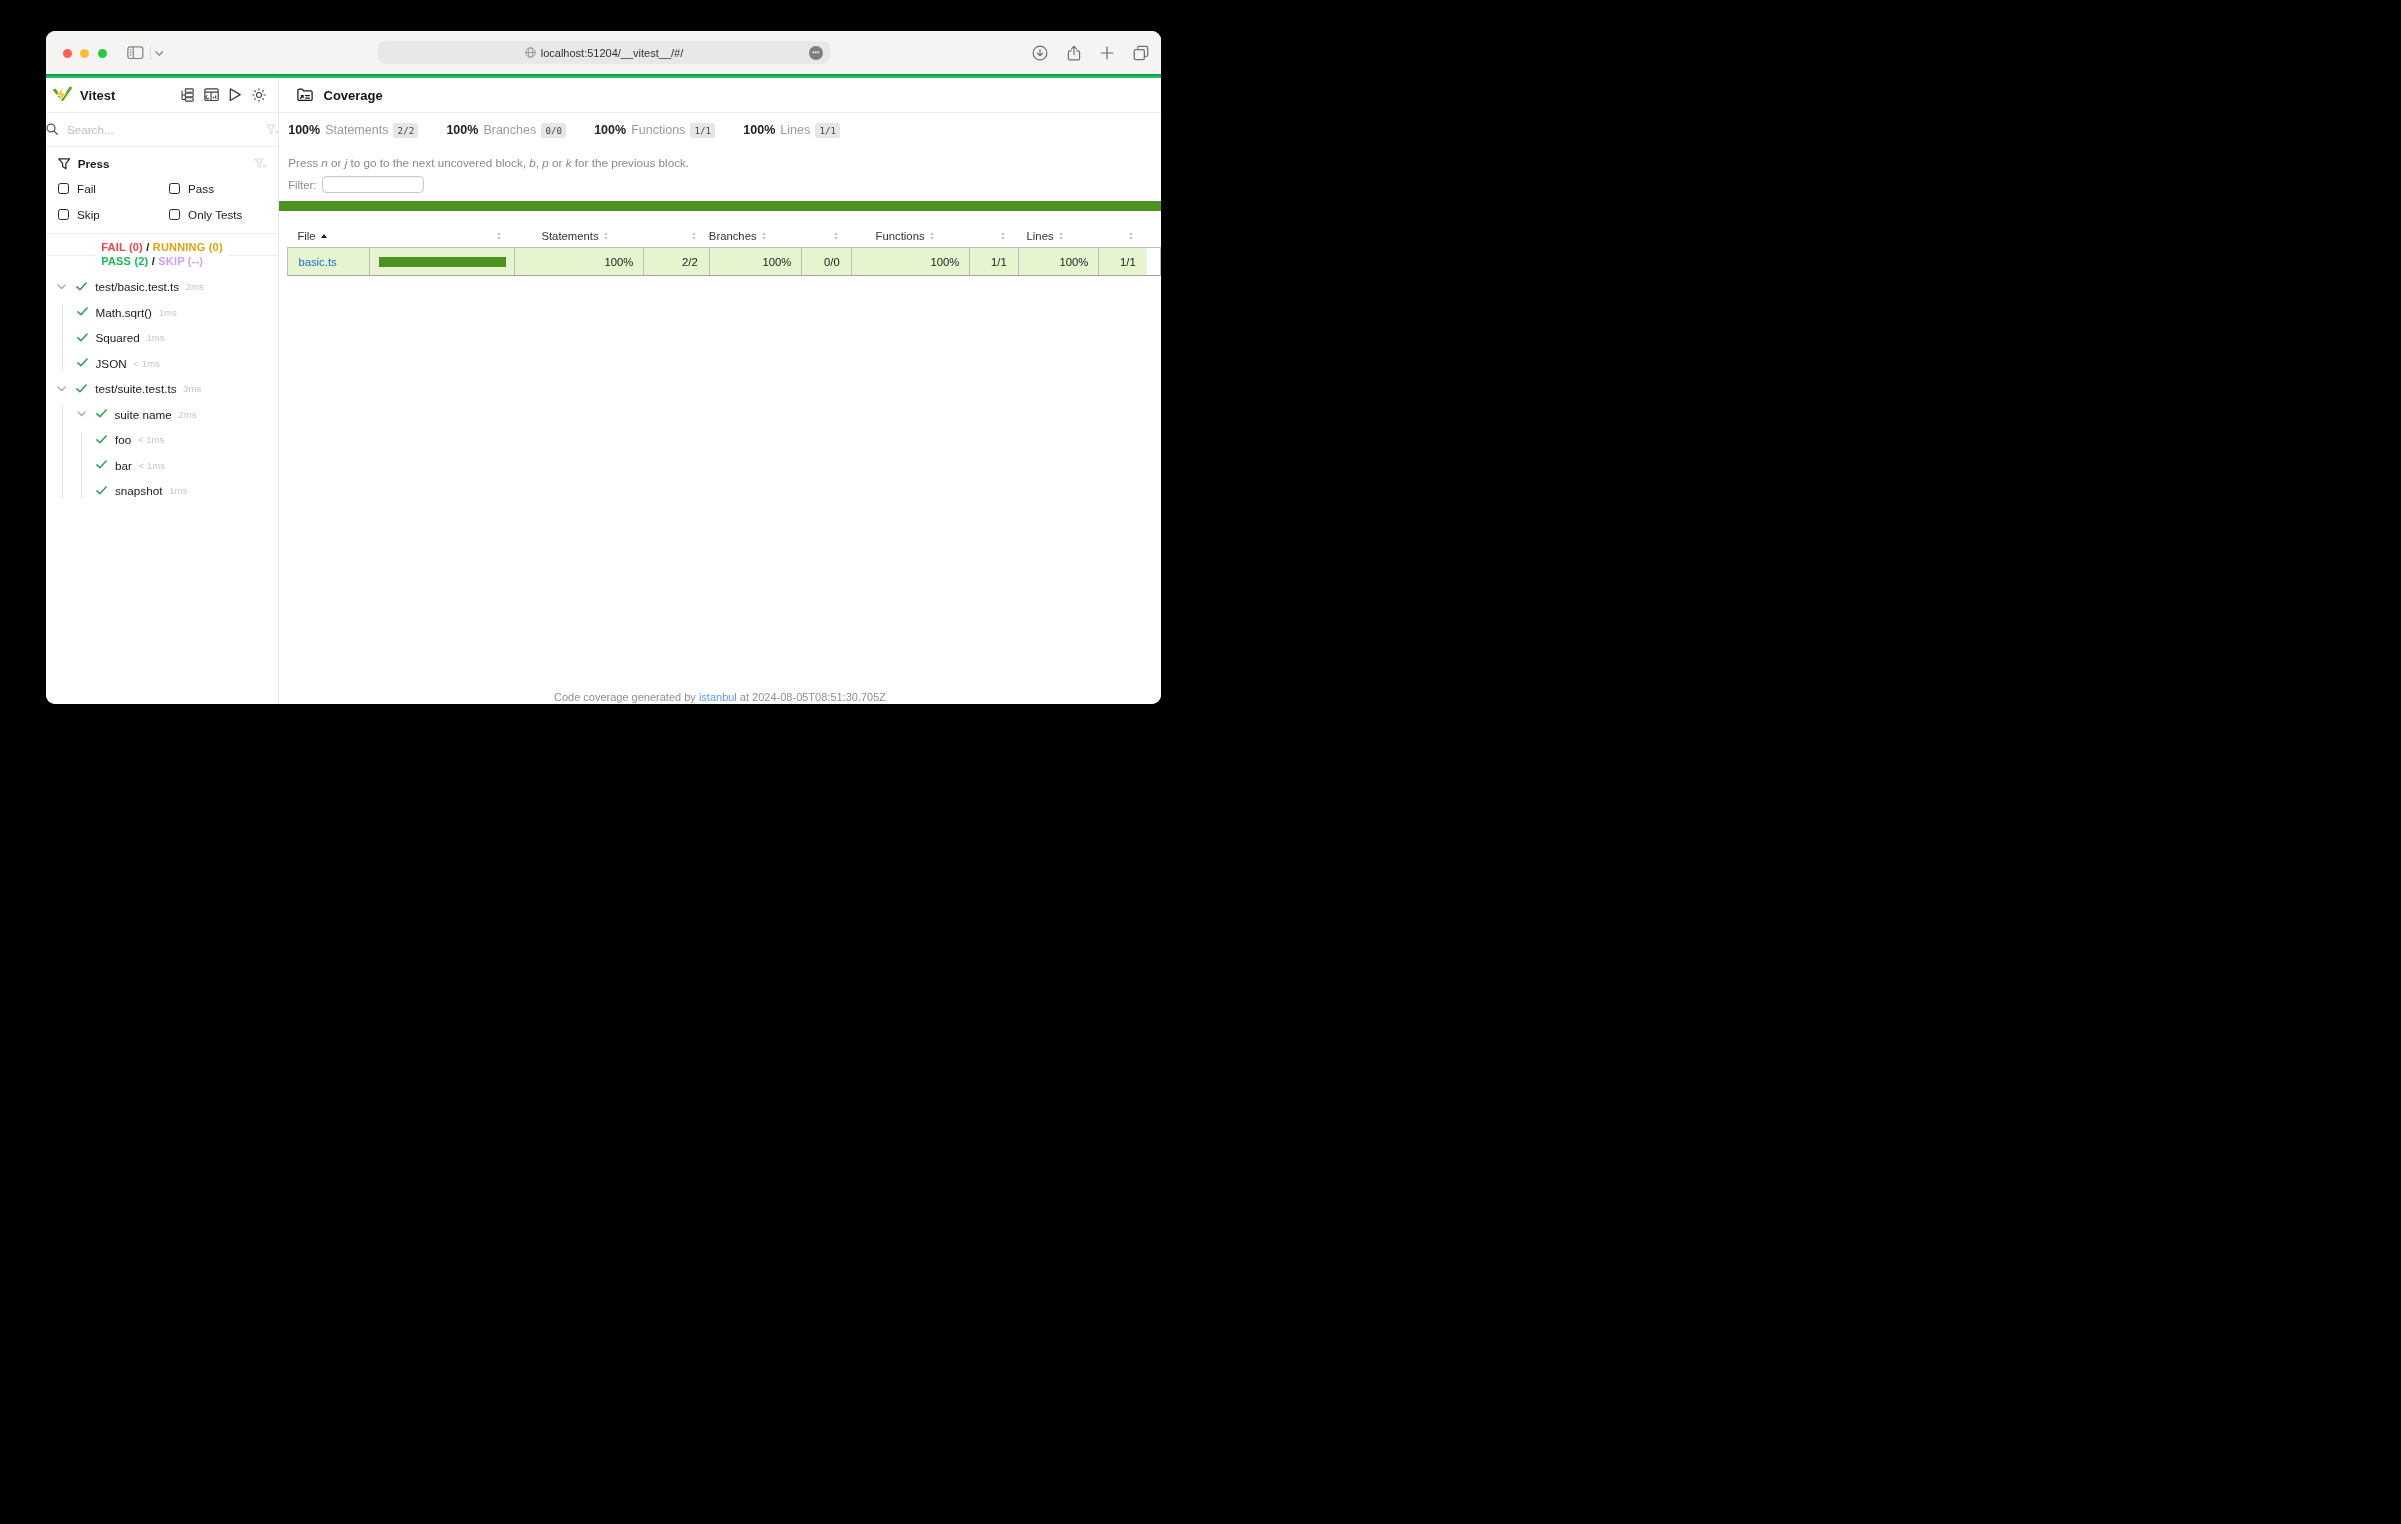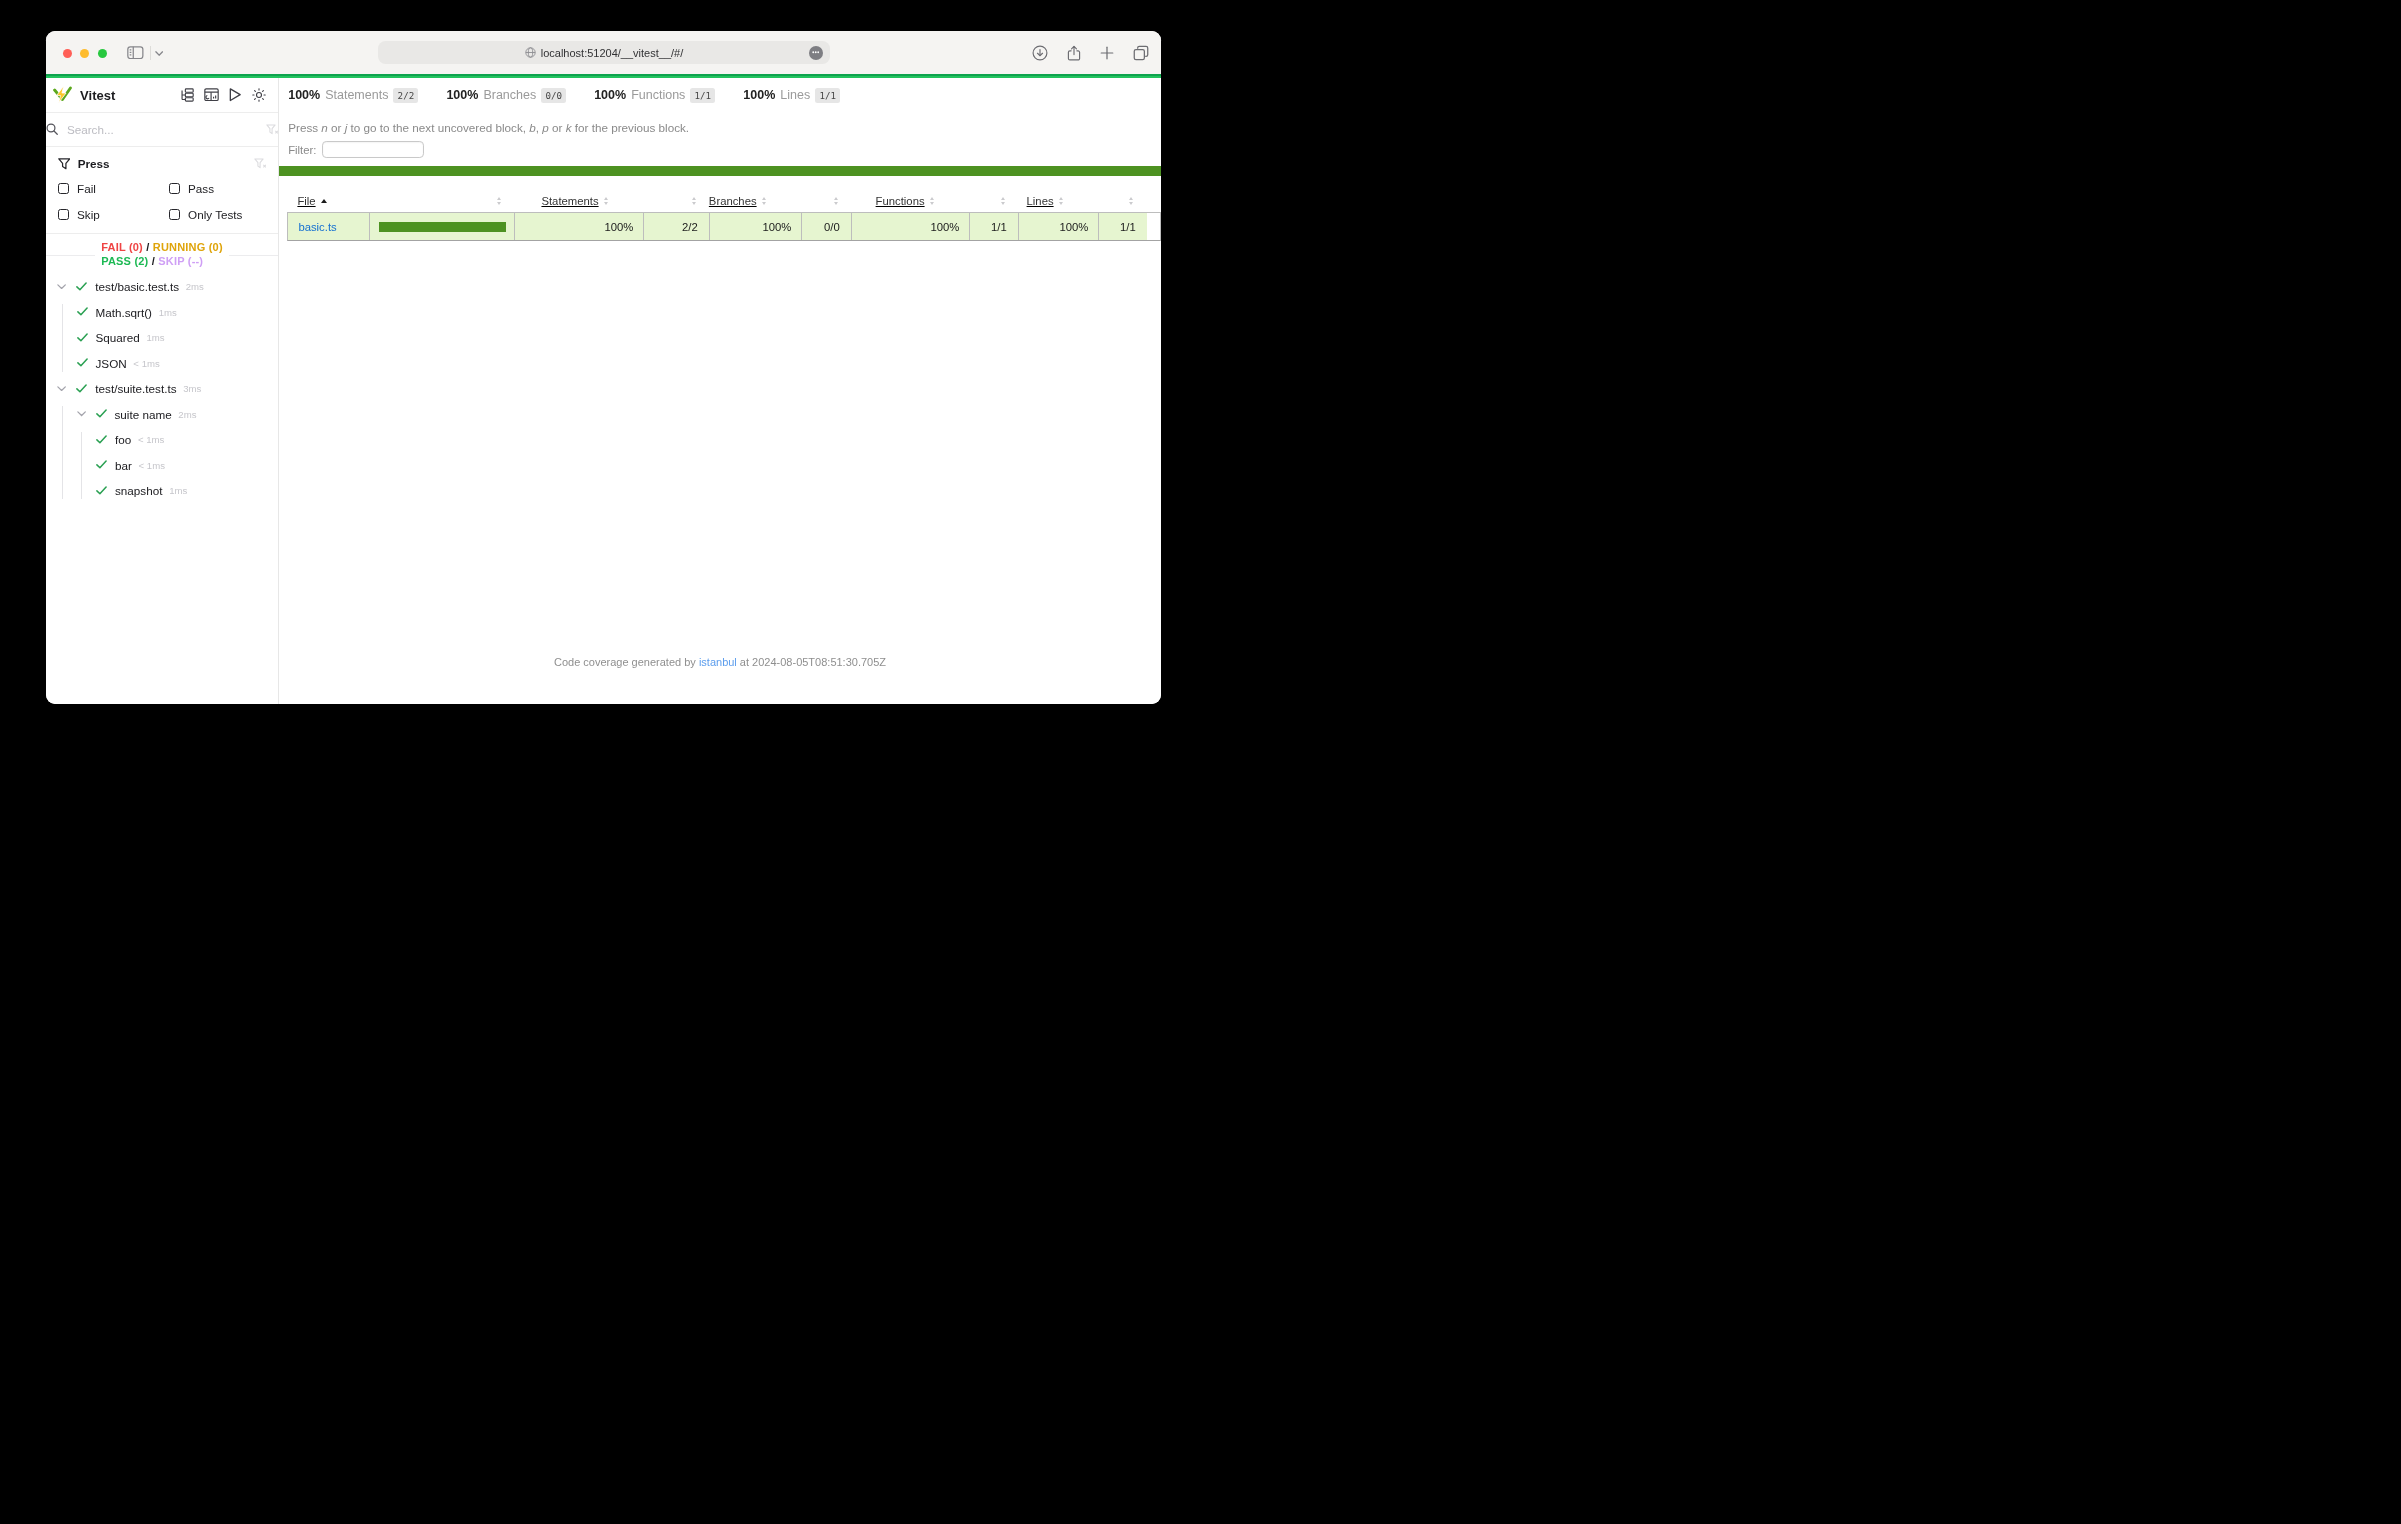--- a/index.html
+++ b/index.html
@@ -71,21 +71,21 @@
     background:#e6e6e6; border-radius:2.5px; padding:1.7px 4.2px; }
   .hint { margin:18.4px 0 0 9.2px; font-size:11.7px; color:#8a8a8a; }
   .hint i { font-style:italic; }
   .cov-filter { margin:7.5px 0 0 9.2px; display:flex; align-items:center; gap:5.8px; }
   .cov-filter label { font-size:11.3px; color:#8a8a8a; }
   .cov-filter input { width:102px; height:16.7px; border:0.8px solid #c9c9c9; border-radius:4.2px;
     box-shadow:inset 0 0.8px 1.7px rgba(0,0,0,.06); outline:none; padding:0 5px; font-size:10px; }
   .status-line { margin-top:7.5px; height:10px; width:100%; }
 
   .tgrid { display:grid; grid-template-columns:82px 145px 129px 66px 92px 50px 118px 49px 80px 48px; }
-  .thead { margin:13.4px 0 0 8.4px; height:23.4px;text-decoration:underline; }
+  .thead { margin:13.4px 0 0 8.4px; height:23.4px; }
   .th { display:flex; align-items:center; justify-content:flex-end; font-size:11.3px; color:#333;
     gap:5.8px; padding-right:13.4px; }
   .th.labeled { padding-right:35px; }
   .th.first { justify-content:flex-start; padding-left:10px; gap:4.2px; }
   .sorter { display:inline-flex; flex-direction:column; gap:1.7px; }
   .sorter .up { width:0; height:0; border-left:2.9px solid transparent; border-right:2.9px solid transparent; border-bottom:3.3px solid #cbcbce; }
   .sorter .down { width:0; height:0; border-left:2.9px solid transparent; border-right:2.9px solid transparent; border-top:3.3px solid #cbcbce; }
   .asc-arrow { width:0; height:0; border-left:3.3px solid transparent; border-right:3.3px solid transparent; border-bottom:4.2px solid #1b1b1b; margin-left:1.7px; }
   .trow { margin-left:8.4px; height:29px; border:0.8px solid #bdbdbd; border-bottom:1.7px solid #a3a3a3; }
   .td { background:#e6f5d0; border-right:0.8px solid #bdbdbd; display:flex; align-items:center;
@@ -382,20 +382,31 @@
                 <polyline points="1,5.8 4.6,9.3 12,1.2"></polyline>
               </svg>
             </span>
             <span class="tree-label">snapshot</span>
             <span class="tree-dur">1ms</span>
           </div>
         </div>
     </div>
 
     <div class="main">
+      <div class="main-header">
+        <span>
+          <svg width="16" height="13.4" viewBox="0 0 19 16" fill="none" stroke="#1b1b1b" stroke-width="1.5" stroke-linecap="round" stroke-linejoin="round">
+            <path d="M1 13.5 V3 A1.6 1.6 0 0 1 2.6 1.4 H6.2 L7.8 3.4 H16.4 A1.6 1.6 0 0 1 18 5 V13.5 A1.2 1.2 0 0 1 16.8 14.7 H2.2 A1.2 1.2 0 0 1 1 13.5 Z" fill="none"></path>
+            <path d="M4 12.2 L7.2 9 M7.2 9 H4.9 M7.2 9 V11.3"></path>
+            <line x1="10" y1="9" x2="14.8" y2="9"></line>
+              <line x1="10" y1="12" x2="14.8" y2="12"></line>
+          </svg>
+        </span>
+        <span class="main-title">Coverage</span>
+      </div>
 
       <div class="cov">
         <div class="stats" id="stats">
             <div class="stat">
               <span class="pct">100%</span>
               <span class="lbl">Statements</span>
               <span class="frac">2/2</span>
             </div>
             <div class="stat">
               <span class="pct">100%</span>

